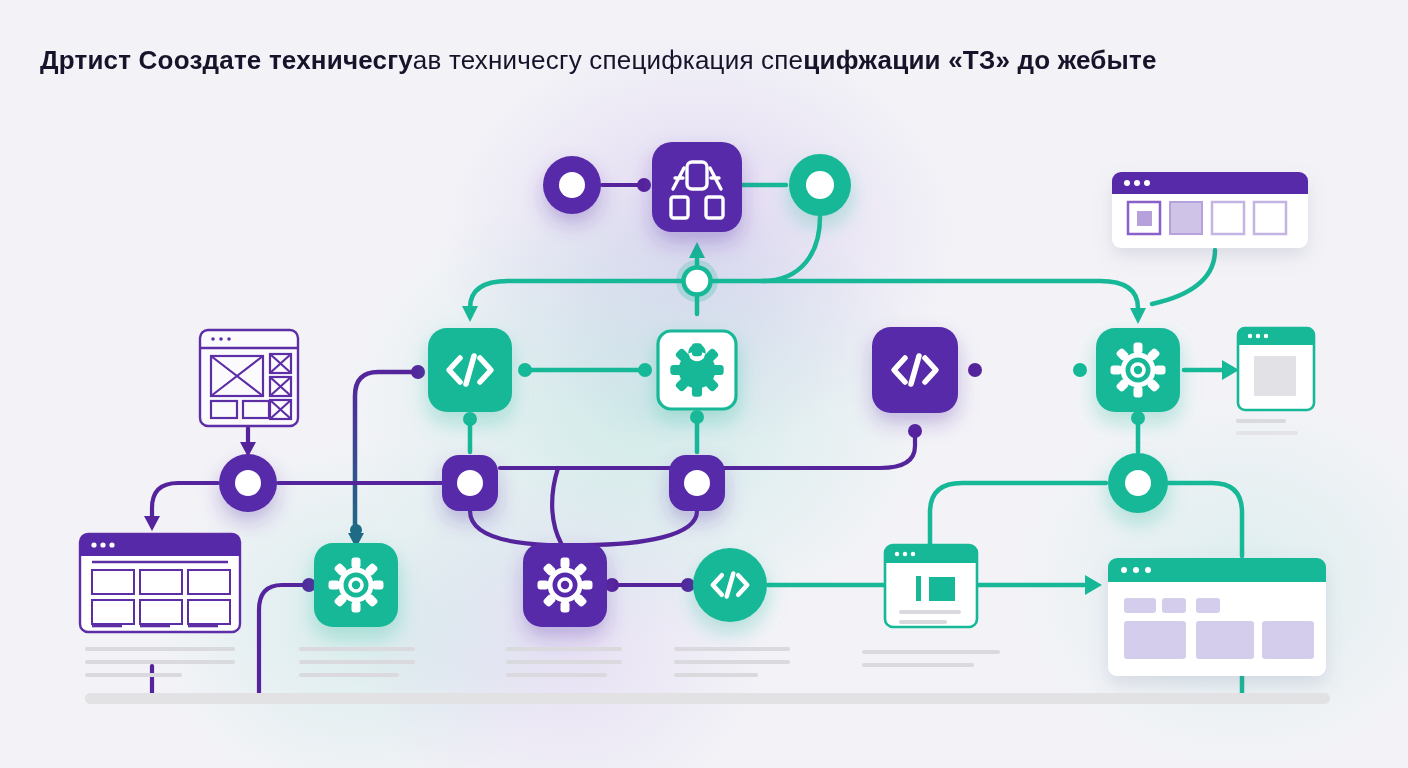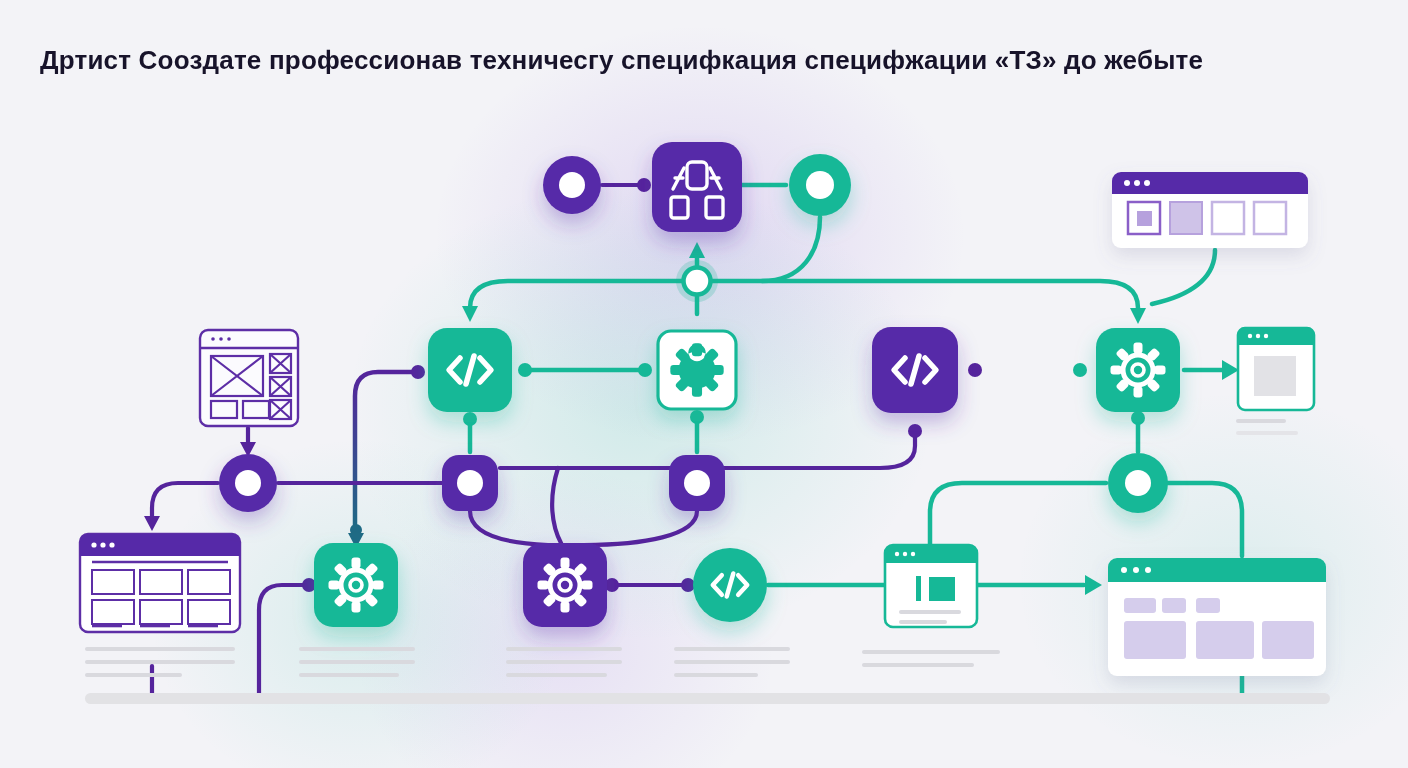--- a/index.html
+++ b/index.html
@@ -13,28 +13,28 @@
       radial-gradient(300px 260px at 565px 650px, rgba(140,90,220,0.12), rgba(140,90,220,0) 70%),
       radial-gradient(320px 270px at 1240px 580px, rgba(30,190,160,0.10), rgba(30,190,160,0) 70%),
       #f3f3f7;
   }
   .title{
     position:absolute;left:40px;top:45px;width:1320px;
     font-size:26px;line-height:30px;color:#17132a;letter-spacing:0.2px;
     white-space:nowrap;
   }
   .title .b{font-weight:700;}
-  .title .r{font-weight:700;}
+  .title .r{font-weight:400;}
   svg.stage{position:absolute;left:0;top:0;}
 </style>
 </head>
 <body>
 
 <div class="title">
-  <span class="b">Дртист Сооздате профессион</span><span class="r">ав техничесгу специфкация спе</span><span class="b">цифжации «ТЗ» до жебыте</span>
+  <span class="b">Дртист Сооздате техничесгу</span><span class="r">ав техничесгу специфкация спе</span><span class="b">цифжации «ТЗ» до жебыте</span>
 </div>
 
 <svg class="stage" width="1408" height="768" viewBox="0 0 1408 768">
   <defs>
     <filter id="shP" x="-60%" y="-60%" width="220%" height="220%">
       <feDropShadow dx="0" dy="10" stdDeviation="10" flood-color="#5629a8" flood-opacity="0.30"></feDropShadow>
     </filter>
     <filter id="shT" x="-60%" y="-60%" width="220%" height="220%">
       <feDropShadow dx="0" dy="10" stdDeviation="10" flood-color="#16b897" flood-opacity="0.30"></feDropShadow>
     </filter>

